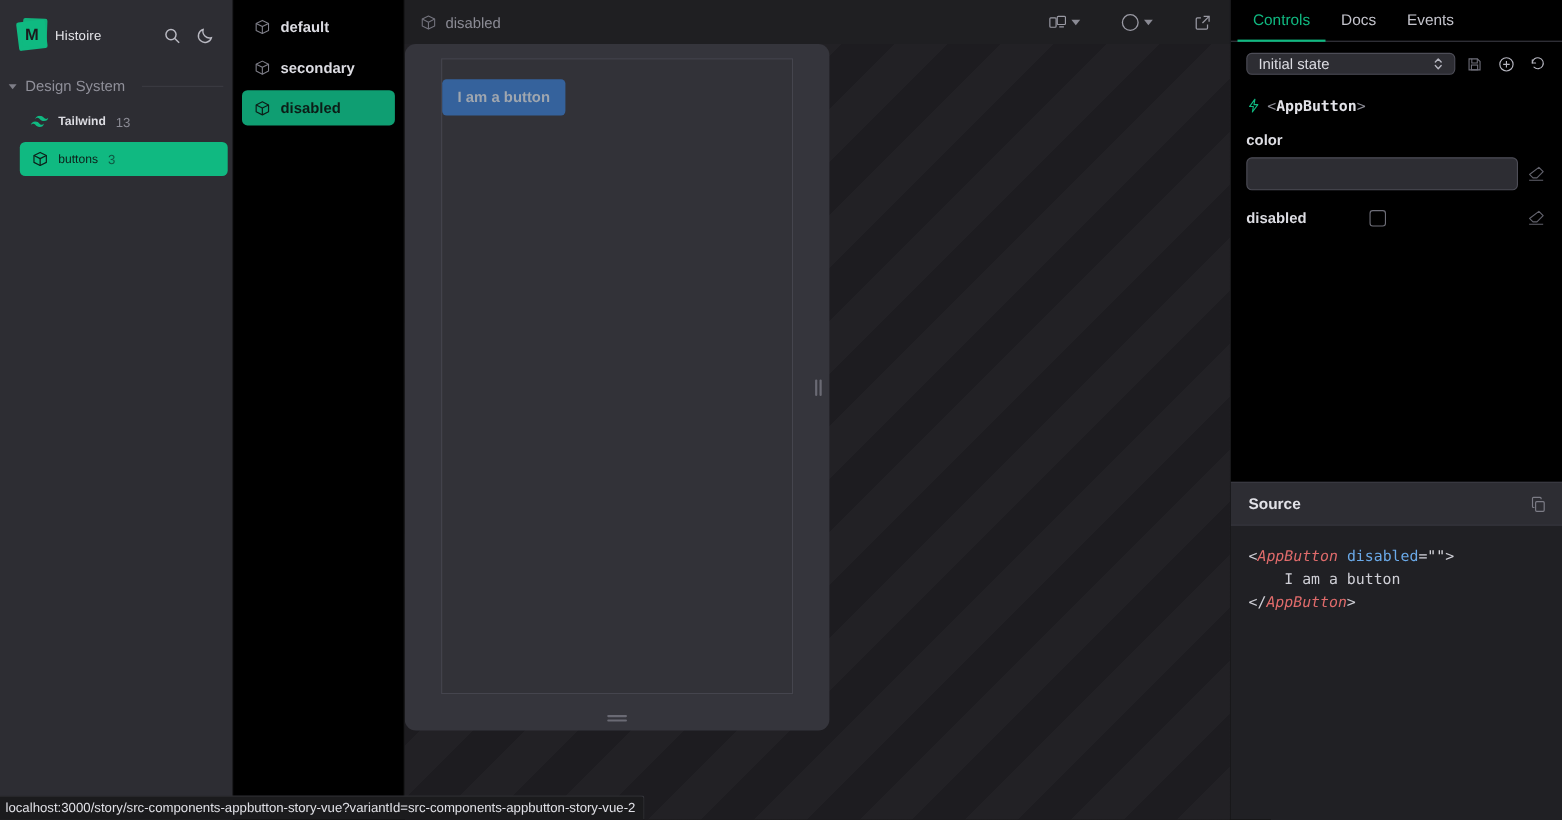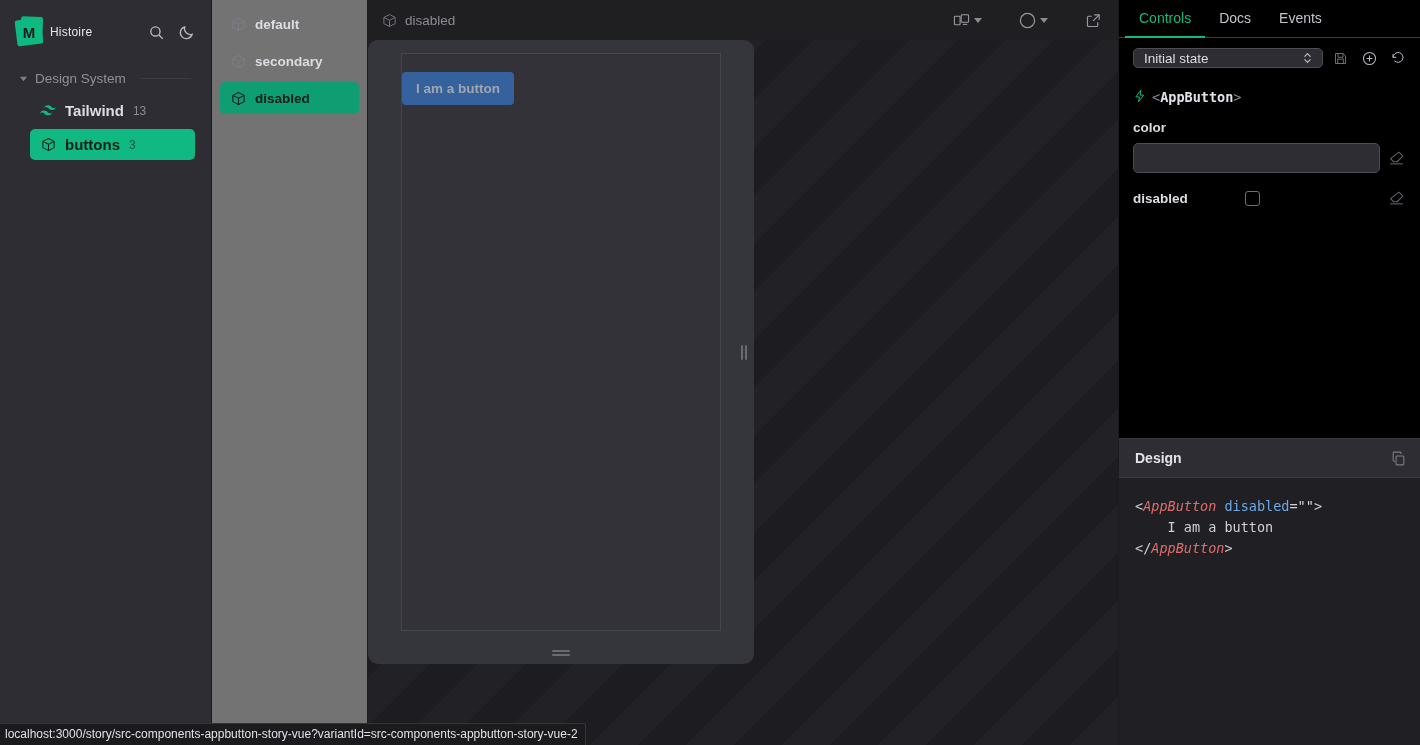--- a/index.html
+++ b/index.html
@@ -42,49 +42,49 @@
   .brand {
     color: #e6e6ea; font-size: 12px; font-weight: 400; letter-spacing: .2px;
     margin-right: auto;
   }
   .hdr-icon {
     width: 22px; height: 22px; display: flex; align-items: center; justify-content: center;
     color: #b9b9c2; cursor: pointer;
   }
   .hdr-icon svg { display: block; }
 
-  .tree { padding: 0 16px; }
+  .tree { padding: 0 4px; }
   .tree-group {
     display: flex; align-items: center; gap: 7px;
     padding: 4px 4px 4px 2px; height: 28px; cursor: pointer;
   }
   .caret { width: 10px; height: 10px; display:flex; align-items:center; justify-content:center; }
   .caret svg { display: block; }
   .group-label {
     color: #8f8f99; font-size: 13.5px; white-space: nowrap;
   }
   .group-rule { flex: 1; height: 1px; background: #3b3b42; margin-left: 8px; }
 
   .tree-item {
     display: flex; align-items: center; gap: 9px;
     height: 31px; padding: 0 10px; border-radius: 5px;
     cursor: pointer; margin-top: 3px;
   }
   .tree-item .ic { width: 16px; height: 16px; display:flex; align-items:center; justify-content:center; flex: none; }
-  .tree-item .nm { font-size: 15px; color: #dcdce2; font-weight: 600; }
+  .tree-item .nm { font-size: 11px; color: #dcdce2; font-weight: 600; }
   .tree-item .ct { font-size: 12px; color: #8b8b95; }
   .tree-item.selected { background: #10b981; }
-  .tree-item.selected .nm { color: #0d1f19; font-weight: 700; }
+  .tree-item.selected .nm { color: #0d1f19; font-weight: 400; }
   .tree-item.selected .ct { color: #0f5943; }
   .tree-item.indent { margin-left: 14px; }
 
   
   .variants {
     width: 156px; min-width: 156px; height: 745px;
-    background: #737373;
+    background: #000000;
     border-right: 1px solid #1b1b1d;
     padding: 8px 8px 0 8px;
   }
   .variant {
     display: flex; align-items: center; gap: 9px;
     height: 32px; padding: 0 10px; border-radius: 5px;
     cursor: pointer; margin-bottom: 5px;
   }
   .variant .vic { width: 16px; height: 16px; display:flex; align-items:center; justify-content:center; color:#7e7e88; flex:none; }
   .variant .vnm { font-size: 13.5px; color: #dcdce2; font-weight: 600; }
@@ -490,21 +490,21 @@
         <svg width="17" height="17" viewBox="0 0 24 24" fill="none" stroke="currentColor" stroke-width="1.5" stroke-linejoin="round">
           <path d="M15.5 4.5 21 10l-8 8H8l-4.5-4.5Z"></path>
             <path d="M3 21h18"></path>
         </svg>
       </span>
     </div>
 
     <div class="spacer"></div>
 
     <div class="source-hd">
-      <span class="t">Design</span>
+      <span class="t">Source</span>
       <span class="copy-ic">
         <svg width="17" height="17" viewBox="0 0 24 24" fill="none" stroke="currentColor" stroke-width="1.5" stroke-linejoin="round">
           <rect x="8.5" y="8.5" width="11" height="12.5" rx="1.3"></rect>
           <path d="M15.5 5.5V4.2A1.2 1.2 0 0 0 14.3 3H5.7A1.2 1.2 0 0 0 4.5 4.2v10.6A1.2 1.2 0 0 0 5.7 16H7"></path>
         </svg>
       </span>
     </div>
 
     <div class="source-body"><span class="tk-punc">&lt;</span><span class="tk-tag">AppButton</span> <span class="tk-attr">disabled</span><span class="tk-punc">=</span><span class="tk-str">""</span><span class="tk-punc">&gt;</span>
 <span class="tk-text">    I am a button</span>

